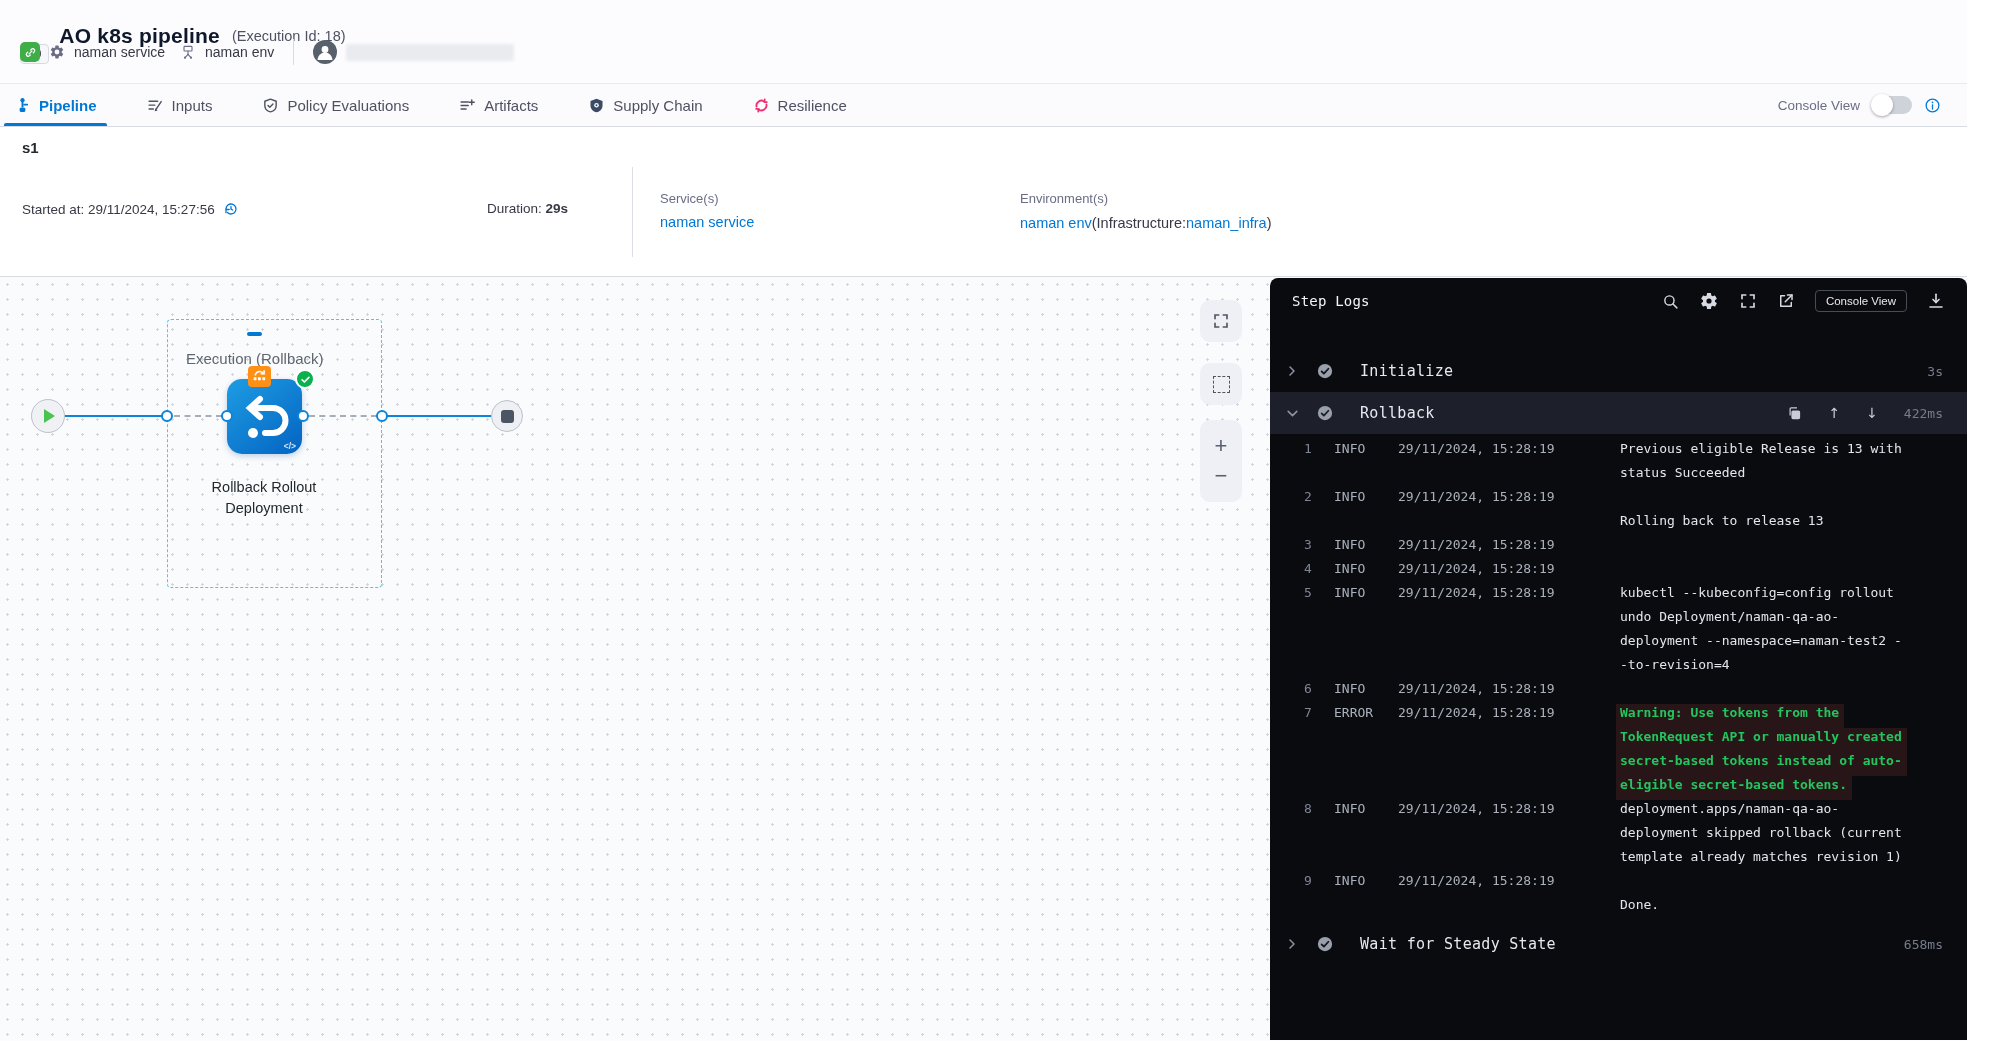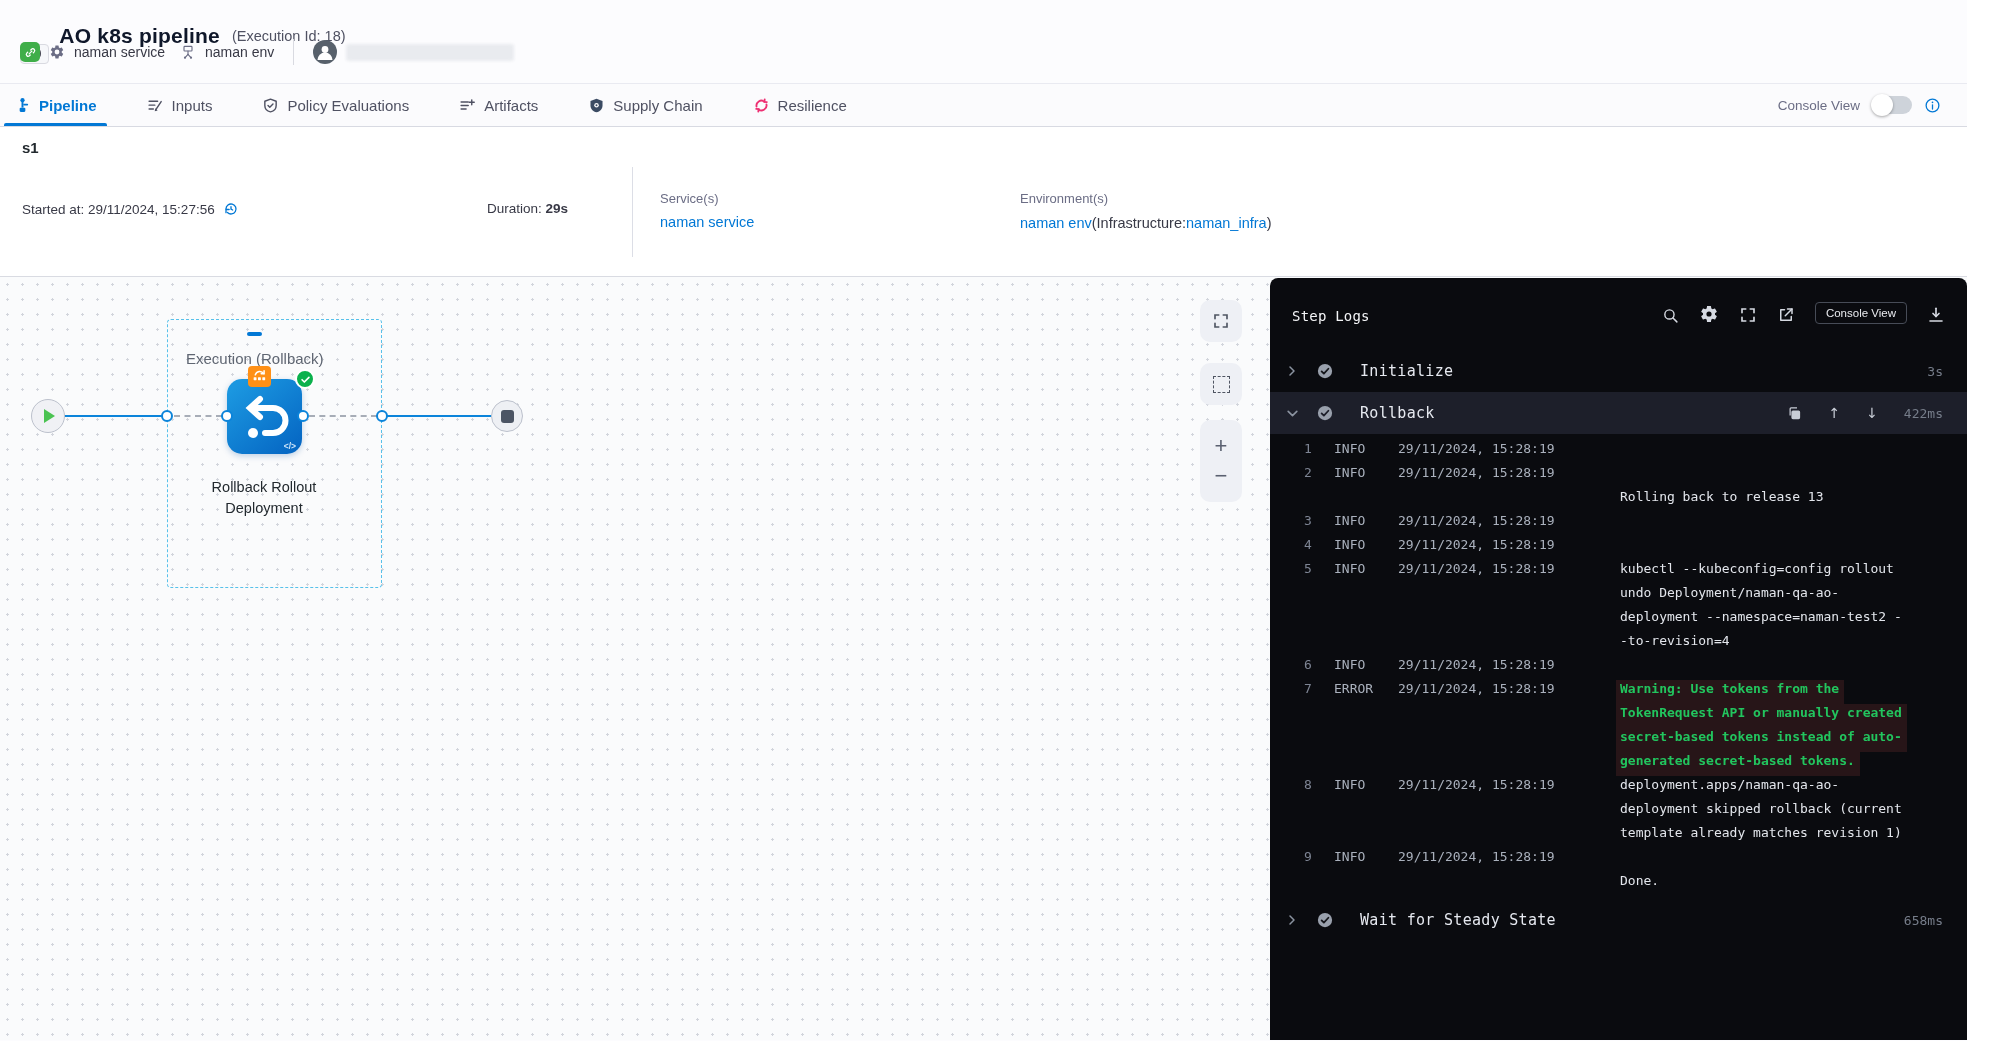--- a/index.html
+++ b/index.html
@@ -96,21 +96,21 @@
   .cbtn.b1 { top:23px; height:42px; }
   .cbtn.b2 { top:86px; height:42px; }
   .cbtn.b3 { top:143px; height:82px; gap:14px; }
   .marquee { width:17px; height:17px; border:1.6px dashed #4f5562; }
   .zchar { font-size:22px; line-height:16px; color:#5a6070; font-weight:400; }
 
   
   .logpanel { position:absolute; left:1270px; top:1px; width:697px; height:762px;
               background:#0a0b0f; border-radius:8px 8px 0 0; color:#e3e6ec;
               font-family:"DejaVu Sans Mono", monospace; overflow:hidden; }
-  .lp-head { height:46px; display:flex; align-items:flex-end; padding:0 22px; gap:20px; }
+  .lp-head { height:46px; display:flex; align-items:center; padding:0 22px; gap:20px; }
   .lp-title { font-size:14px; color:#f4f5f7; margin-right:auto; letter-spacing:.2px; }
   .lp-ic { color:#d6dae2; display:flex; align-items:center; cursor:pointer; }
   .cv-btn { border:1px solid #474c57; border-radius:4px; color:#e8eaee; font-size:11.5px;
             padding:4px 10px; cursor:pointer; font-family:"Liberation Sans", sans-serif; }
   .sect { height:42px; display:flex; align-items:center; padding:0 24px 0 16px; cursor:pointer; }
   .sect.first { margin-top:26px; }
   .sect .chev { width:14px; display:flex; color:#8b93a0; }
   .sect .scheck { margin-left:16px; display:flex; }
   .sect .slabel { margin-left:26px; font-size:15px; color:#e6e9f0; letter-spacing:.3px; }
   .sect .sdur { margin-left:auto; font-size:13px; color:#767d8a; }
@@ -438,20 +438,24 @@
           <span class="arrowch">↓</span>
           <span class="sdur">422ms</span>
         </span>
       </div>
 
       <div class="loglines">
           <div class="log-entry">
             <div class="col num">1</div>
             <div class="col level">INFO</div>
             <div class="col ts">29/11/2024, 15:28:19</div>
+            <div class="col msg">
+              <div class="msg-line"><span>Previous eligible Release is 13 with</span></div>
+              <div class="msg-line"><span>status Succeeded</span></div>
+            </div>
           </div>
           <div class="log-entry">
             <div class="col num">2</div>
             <div class="col level">INFO</div>
             <div class="col ts">29/11/2024, 15:28:19</div>
             <div class="col msg">
               <div class="msg-line"></div>
               <div class="msg-line"><span>Rolling back to release 13</span></div>
             </div>
           </div>
@@ -488,21 +492,21 @@
             </div>
           </div>
           <div class="log-entry">
             <div class="col num">7</div>
             <div class="col level">ERROR</div>
             <div class="col ts">29/11/2024, 15:28:19</div>
             <div class="col msg">
               <div class="msg-line error"><span>Warning: Use tokens from the</span></div>
               <div class="msg-line error"><span>TokenRequest API or manually created</span></div>
               <div class="msg-line error"><span>secret-based tokens instead of auto-</span></div>
-              <div class="msg-line error"><span>generated secret-based tokens.</span></div>
+              <div class="msg-line error"><span>eligible secret-based tokens.</span></div>
             </div>
           </div>
           <div class="log-entry">
             <div class="col num">8</div>
             <div class="col level">INFO</div>
             <div class="col ts">29/11/2024, 15:28:19</div>
             <div class="col msg">
               <div class="msg-line"><span>deployment.apps/naman-qa-ao-</span></div>
               <div class="msg-line"><span>deployment skipped rollback (current</span></div>
               <div class="msg-line"><span>template already matches revision 1)</span></div>

